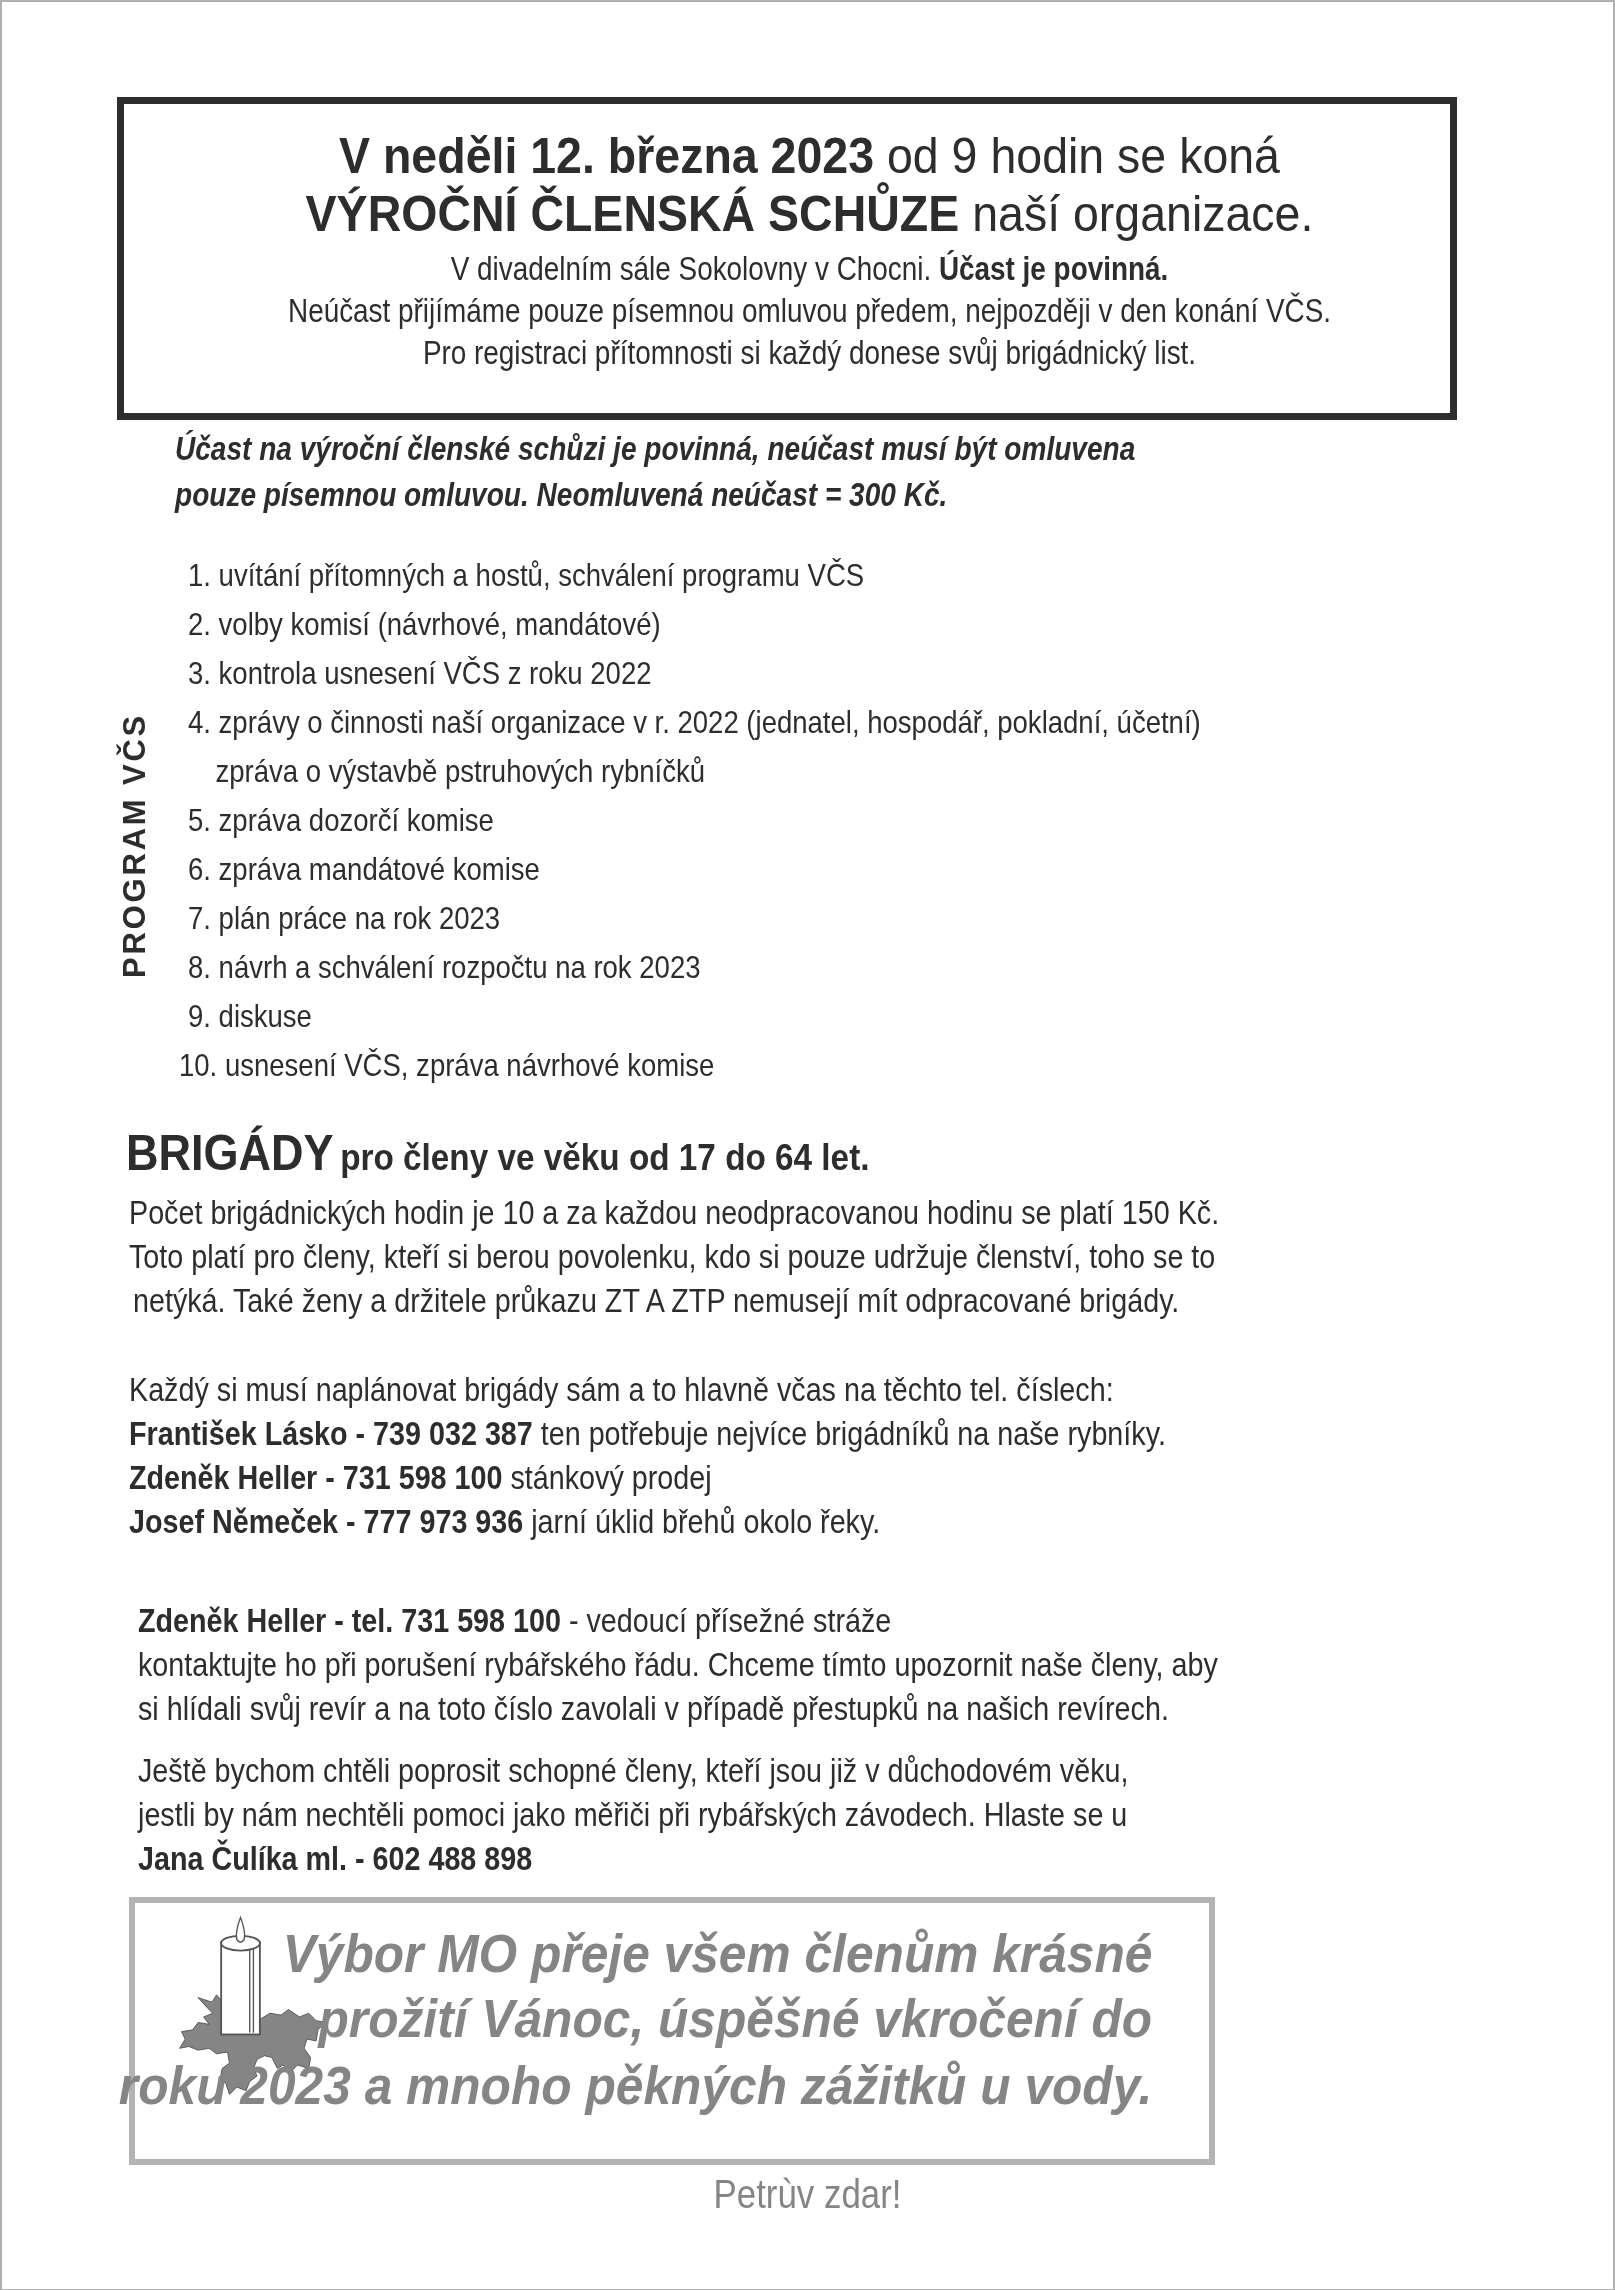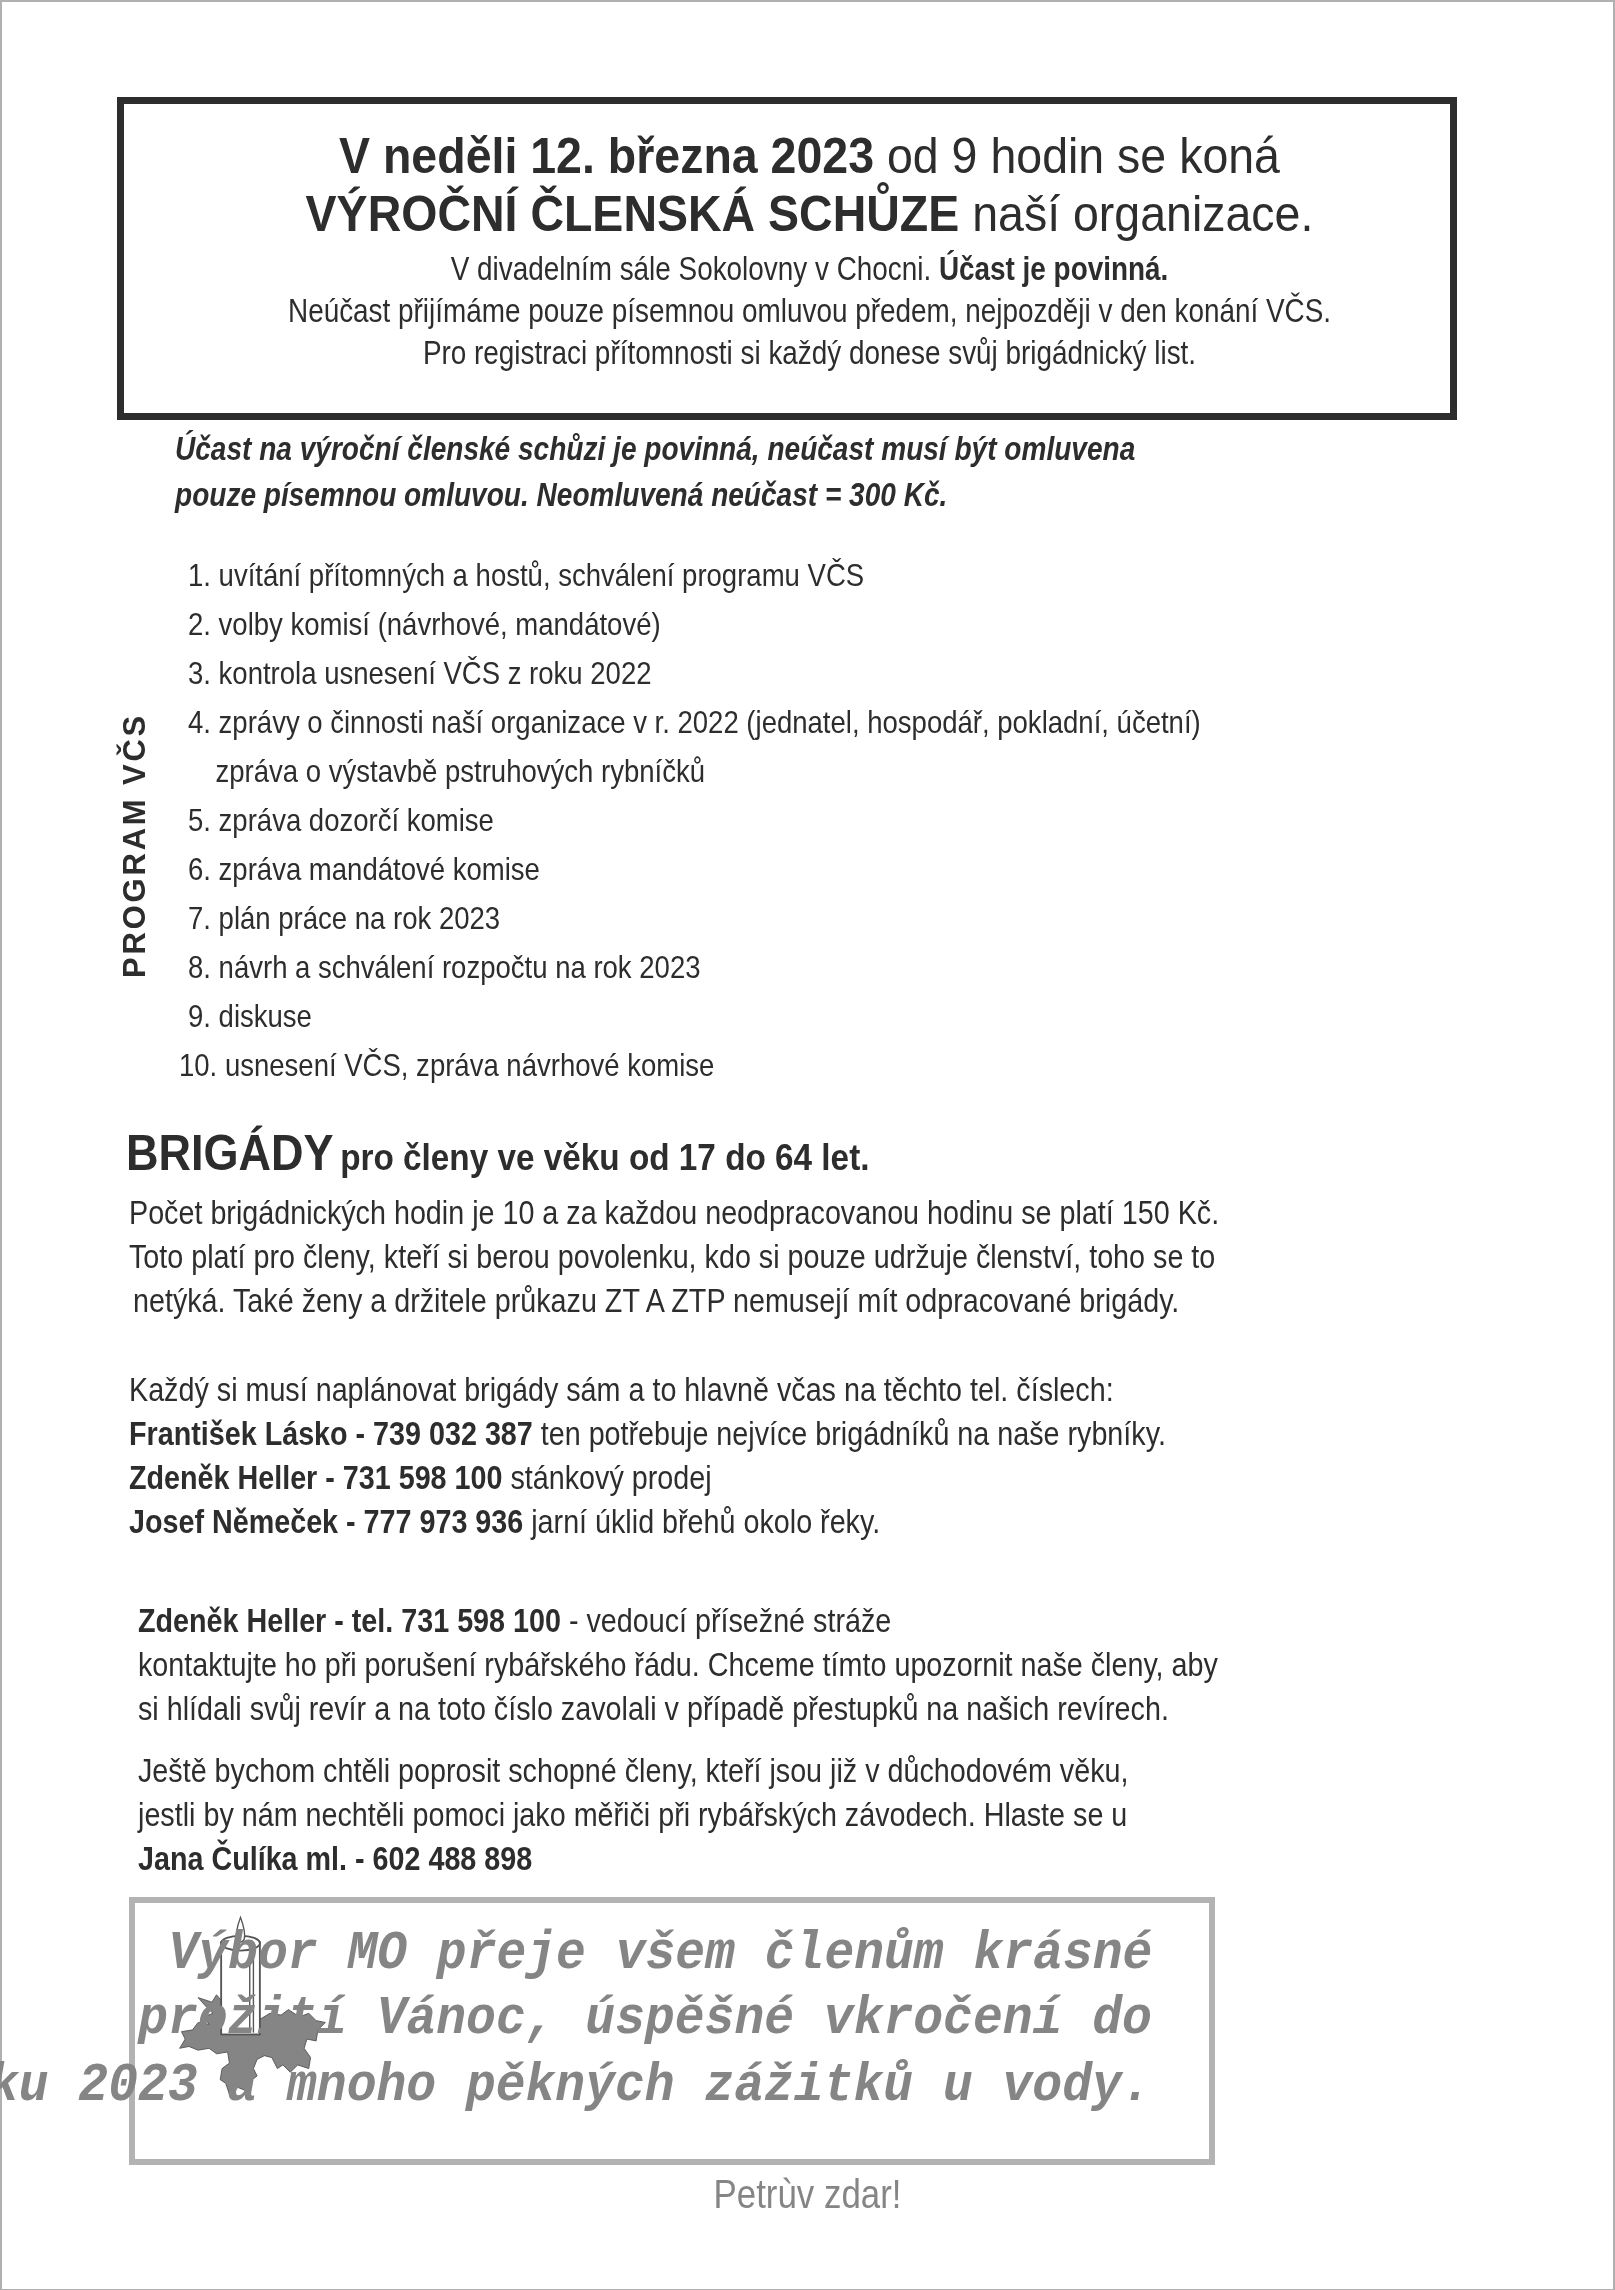--- a/index.html
+++ b/index.html
@@ -78,21 +78,20 @@
     .brig-body .indent { padding-left: 4.6px; }
     .contacts { top: 1368px; line-height: 44px; }
     .guard { top: 1599px; left: 138px; line-height: 44px; }
     .volunteers { top: 1749px; left: 138px; line-height: 44px; }
     .line { display: block; }
 
     
     .greet-box {
       position: absolute; left: 129px; top: 1897px; width: 1086px; height: 268px;
       border: 6.5px solid #b3b3b3;
-      font-family: Liberation Mono, monospace;
     }
     .greet-text {
       position: absolute; right: 57px; font-size: 54px; line-height: 61px;
       font-weight: bold; font-style: italic; color: #858585; white-space: nowrap;
       transform: scaleX(0.92); transform-origin: right;
       text-align: right;
     }
     .greet-l1 { top: 20px; }
     .greet-l2 { top: 85px; }
     .greet-l3 { top: 152px; }

